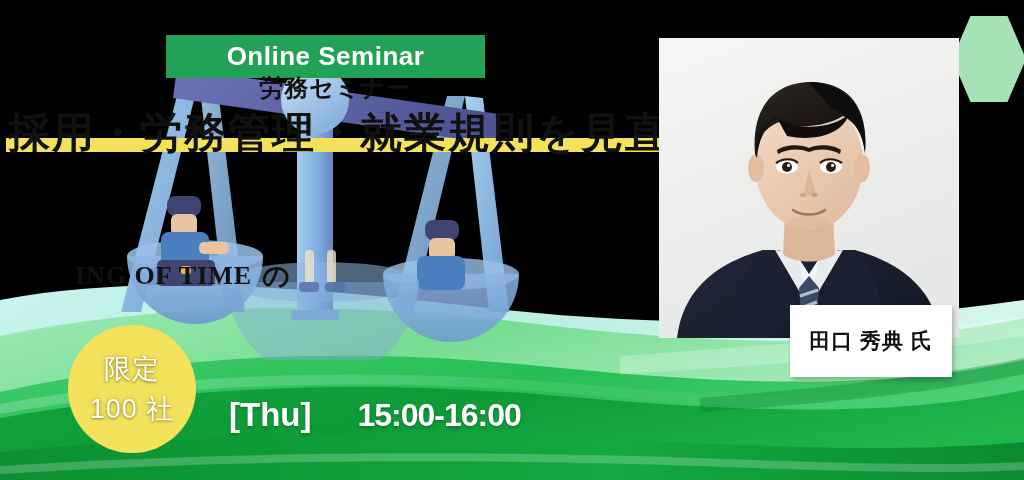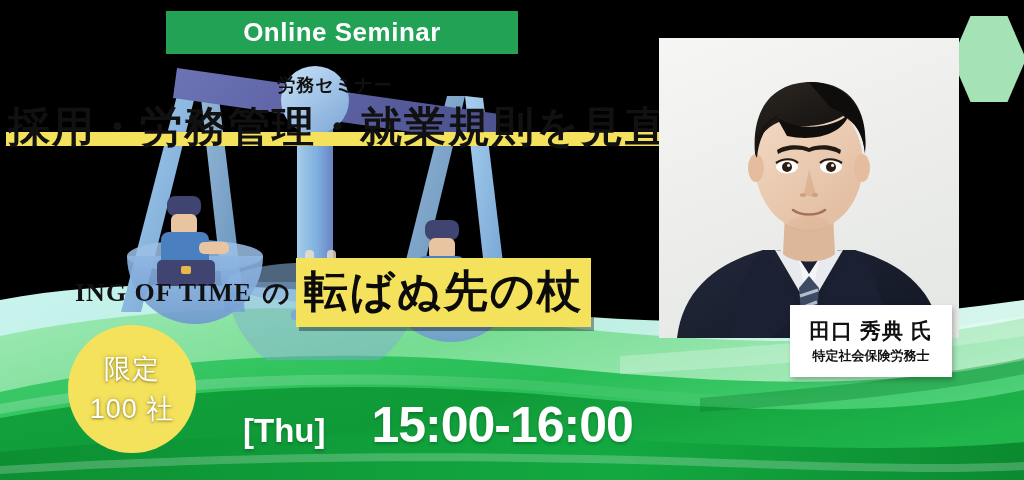--- a/index.html
+++ b/index.html
@@ -52,22 +52,22 @@
     letter-spacing:1px; white-space:nowrap;
   }
   #speaker-plate .sp-title {
     font-size:13px; font-weight:bold; color:#111;
     letter-spacing:0px; white-space:nowrap;
   }
 
   
   #online-badge {
     position:absolute;
-    left:166px; top:11px;
-    width:352px; height:43px;
+    left:166px; top:35px;
+    width:319px; height:43px;
     background:#22a254;
     display:flex; align-items:center; justify-content:center;
   }
   #online-badge span {
     color:#ffffff;
     font-size:26px;
     font-weight:bold;
     letter-spacing:.5px;
   }
 
@@ -84,21 +84,21 @@
     left:0px; top:76px;
     width:640px;
     text-align:center;
   }
   .hl-line {
     color:#111111;
     font-weight:bold;
     line-height:1.0;
     white-space:nowrap;
   }
-  #hl-1 { font-size:18px; letter-spacing:1px; margin-left:30px; }
+  #hl-1 { font-size:24px; letter-spacing:1px; margin-left:30px; }
   #hl-2 { font-size:30px; letter-spacing:1px; margin-top:18px; margin-left:10px; }
   #hl-3 {
     font-size:42px; letter-spacing:2px; margin-top:12px; margin-left:6px;
   }
   #hl-3 .mark {
     background:linear-gradient(transparent 62%, #f5e25c 62%, #f5e25c 92%, transparent 92%);
     padding:0 2px;
   }
 
   
@@ -157,25 +157,25 @@
     left:228px; top:396px;
     display:flex;
     align-items:baseline;
     white-space:nowrap;
   }
   #date-main {
     color:#ffffff; font-size:50px; font-weight:bold; letter-spacing:-1px;
     text-shadow:0 2px 3px rgba(0,60,20,.35);
   }
   #date-dow {
-    color:#ffffff; font-size:33px; font-weight:bold; margin-left:15px;
+    color:#ffffff; font-size:33px; font-weight:bold; margin-left:1px;
     text-shadow:0 2px 3px rgba(0,60,20,.35);
   }
   #time-main {
-    color:#ffffff; font-size:50px; font-weight:bold; letter-spacing:-1px;
+    color:#ffffff; font-size:32px; font-weight:bold; letter-spacing:-1px;
     margin-left:46px;
     text-shadow:0 2px 3px rgba(0,60,20,.35);
   }
 </style>
 </head>
 <body>
 
 <div id="banner">
 
   <svg id="bg-waves" viewBox="0 0 1024 480" preserveAspectRatio="none">
@@ -312,21 +312,20 @@
   <div id="headline">
     <div class="hl-line" id="hl-1">労務セミナー</div>
     <div class="hl-line" id="hl-3">
       <span class="mark">採用・労務管理・就業規則を見直す</span>
     </div>
   </div>
 
   <div id="hl-4-row">
     <span id="hl-en">ING OF TIME</span>
     <span id="hl-no">の</span>
-    <span id="hl-kotowaza">転ばぬ先の杖</span>
   </div>
 
   <div id="limit-circle">
     <div>限定</div>
     <div>100 社</div>
   </div>
 
   <div id="datetime-row">
     <span id="date-dow">[Thu]</span>
     <span id="time-main">15:00-16:00</span>
@@ -405,16 +404,15 @@
       <ellipse cx="156" cy="157" rx="3" ry="2" fill="#c79a7b" opacity="0.8"></ellipse>
 
       <path d="M134,172 C142,178 158,178 166,172" stroke="#a9715c" stroke-width="2.6" fill="none" stroke-linecap="round"></path>
 
       <ellipse cx="150" cy="186" rx="20" ry="8" fill="#d9ae90" opacity="0.35"></ellipse>
     </svg>
   </div>
 
   <div id="speaker-plate">
     <div class="sp-name">田口 秀典 氏</div>
-    <div class="sp-title">特定社会保険労務士</div>
   </div>
 
 </div>
 
 </body></html>

